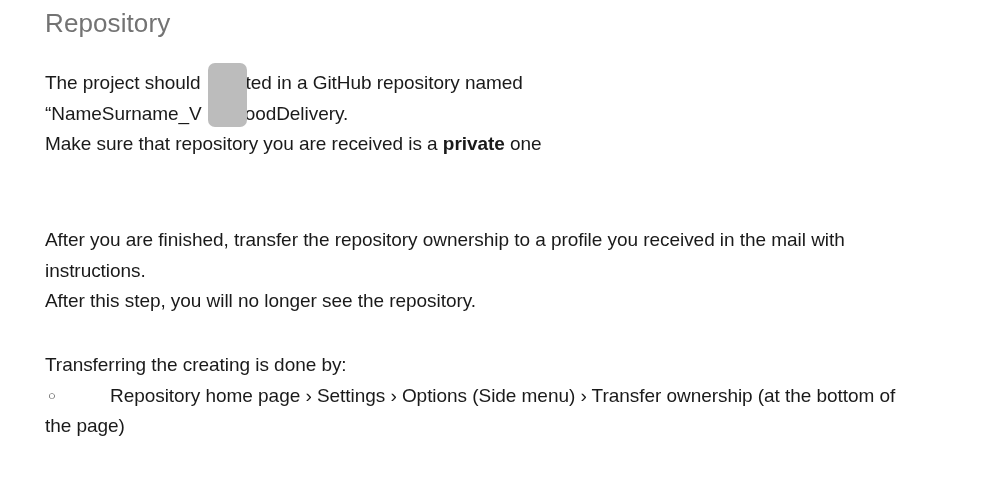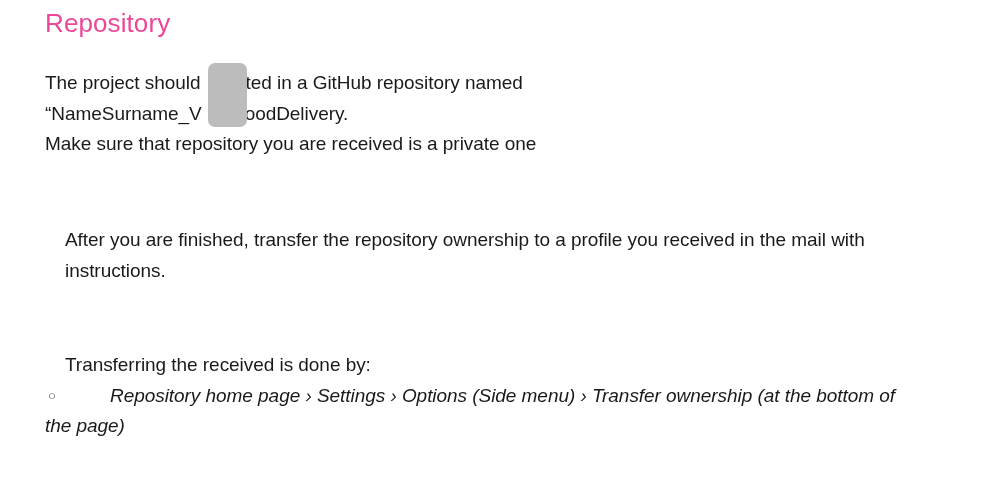--- a/index.html
+++ b/index.html
@@ -23,62 +23,61 @@
     background: #ffffff;
   }
 
   .doc-heading {
     position: absolute;
     left: 45px;
     top: 6px;
     font-size: 26px;
     line-height: 34px;
     font-weight: 300;
-    color: #ec4899;
+    color: #737373;
     letter-spacing: 0.1px;
     white-space: nowrap;
   }
 
   .para {
     position: absolute;
     left: 45px;
     font-size: 19px;
     line-height: 30.5px;
     color: #1a1a1a;
     letter-spacing: -0.05px;
   }
 
   .para-intro { top: 68px;  width: 600px; }
   .para-transfer { top: 225px; width: 845px; }
   .para-steps { top: 350px; width: 860px; }
 
   .line { display: block; white-space: pre-wrap; }
 
-  .flow { display: block; margin-left: 20px; }
+  .flow { display: block; }
 
-  b.strong { font-weight: 400; }
+  b.strong { font-weight: 700; }
 
   
   .bullet-item {
     display: block;
     position: relative;
     padding-left: 0;
   }
   .bullet-marker {
     position: absolute;
     left: 3px;
     top: 0;
     font-size: 13px;
     line-height: 30.5px;
     color: #2a2a2a;
   }
   .bullet-body {
     display: block;
     text-indent: 65px;
-    font-style: italic;
   }
 
   
   .redaction-box {
     position: absolute;
     left: 208px;
     top: 63px;
     width: 39px;
     height: 64px;
     background: #bcbcbc;
@@ -93,24 +92,25 @@
   <div class="doc-heading">Repository</div>
 
   <div class="para para-intro">
     <span class="line">The project should  located in a GitHub repository named</span>
     <span class="line">“NameSurname_V    _FoodDelivery.</span>
     <span class="line"><span>Make sure that repository you are received is a </span><b class="strong">private</b><span> one</span></span>
   </div>
 
   <div class="para para-transfer">
     <span class="flow">After you are finished, transfer the repository ownership to a profile you received in the mail with instructions.</span>
+    <span class="flow">After this step, you will no longer see the repository.</span>
   </div>
 
   <div class="para para-steps">
-    <span class="flow">Transferring the received is done by:</span>
+    <span class="flow">Transferring the creating is done by:</span>
     <span class="bullet-item">
       <span class="bullet-marker">○</span>
       <span class="bullet-body">Repository home page › Settings › Options (Side menu) › Transfer ownership (at the bottom of the page)</span>
     </span>
   </div>
 
   <div class="redaction-box"></div>
 
 </div>
 

